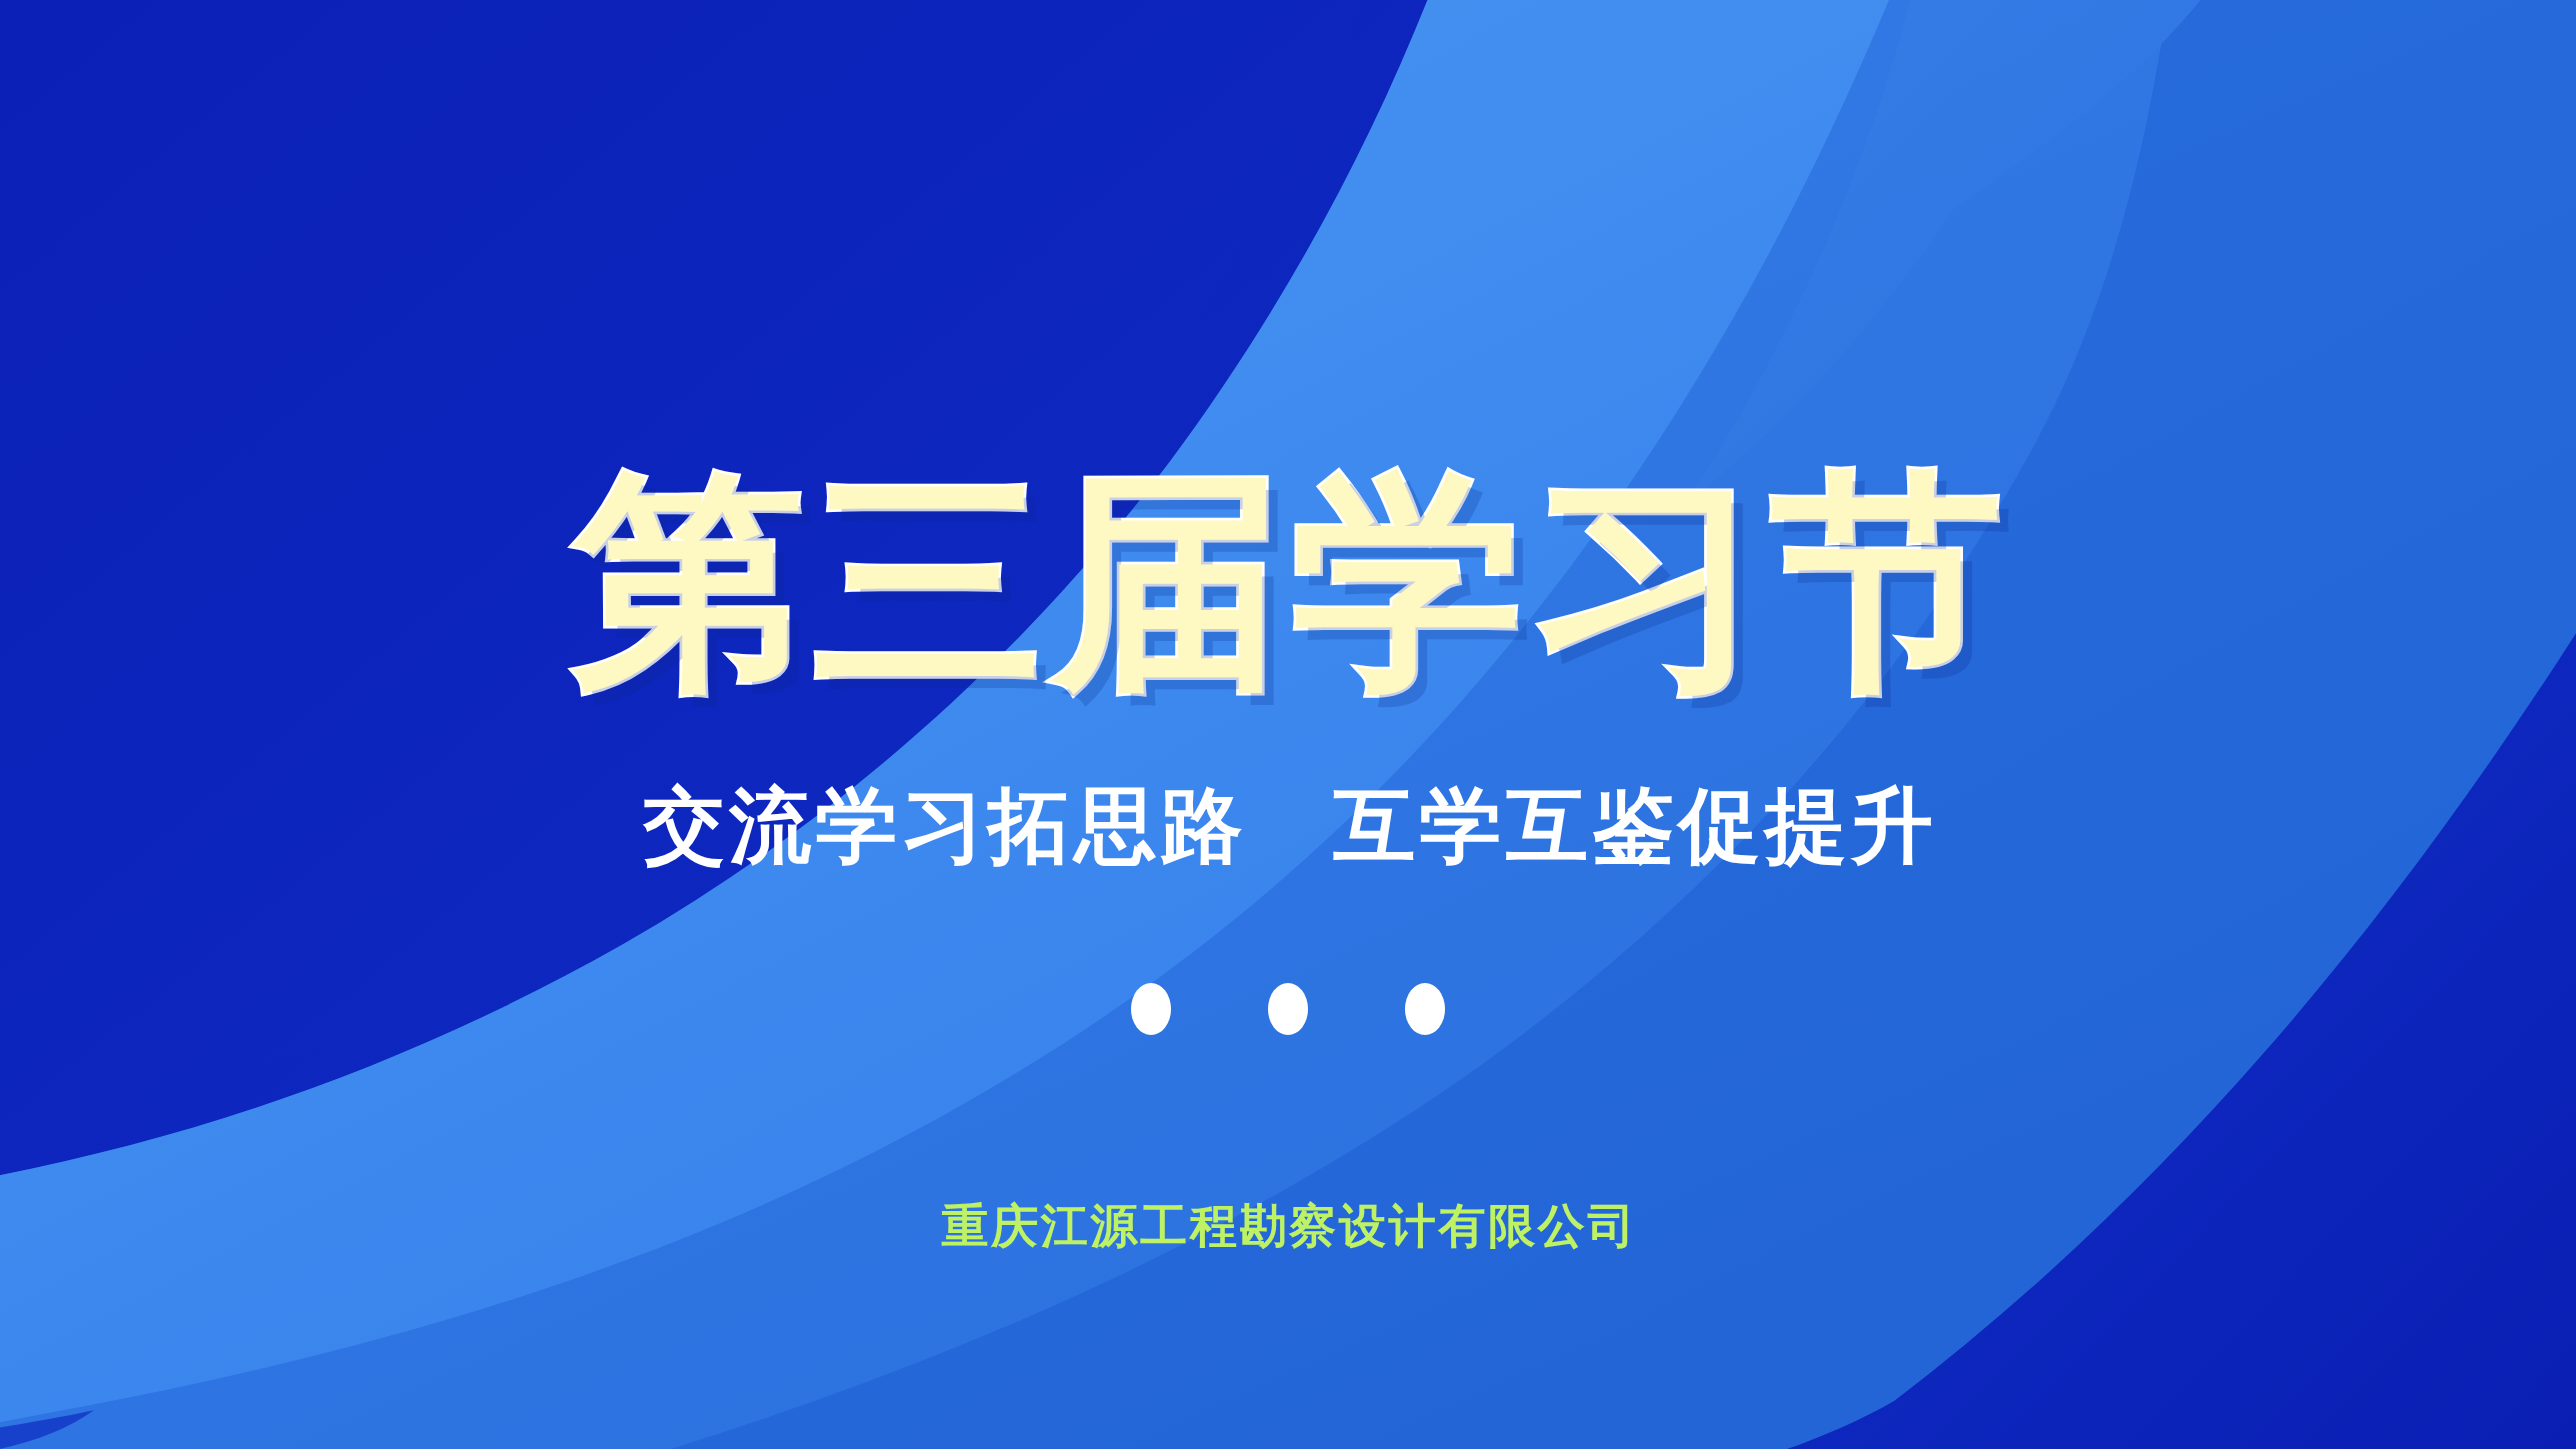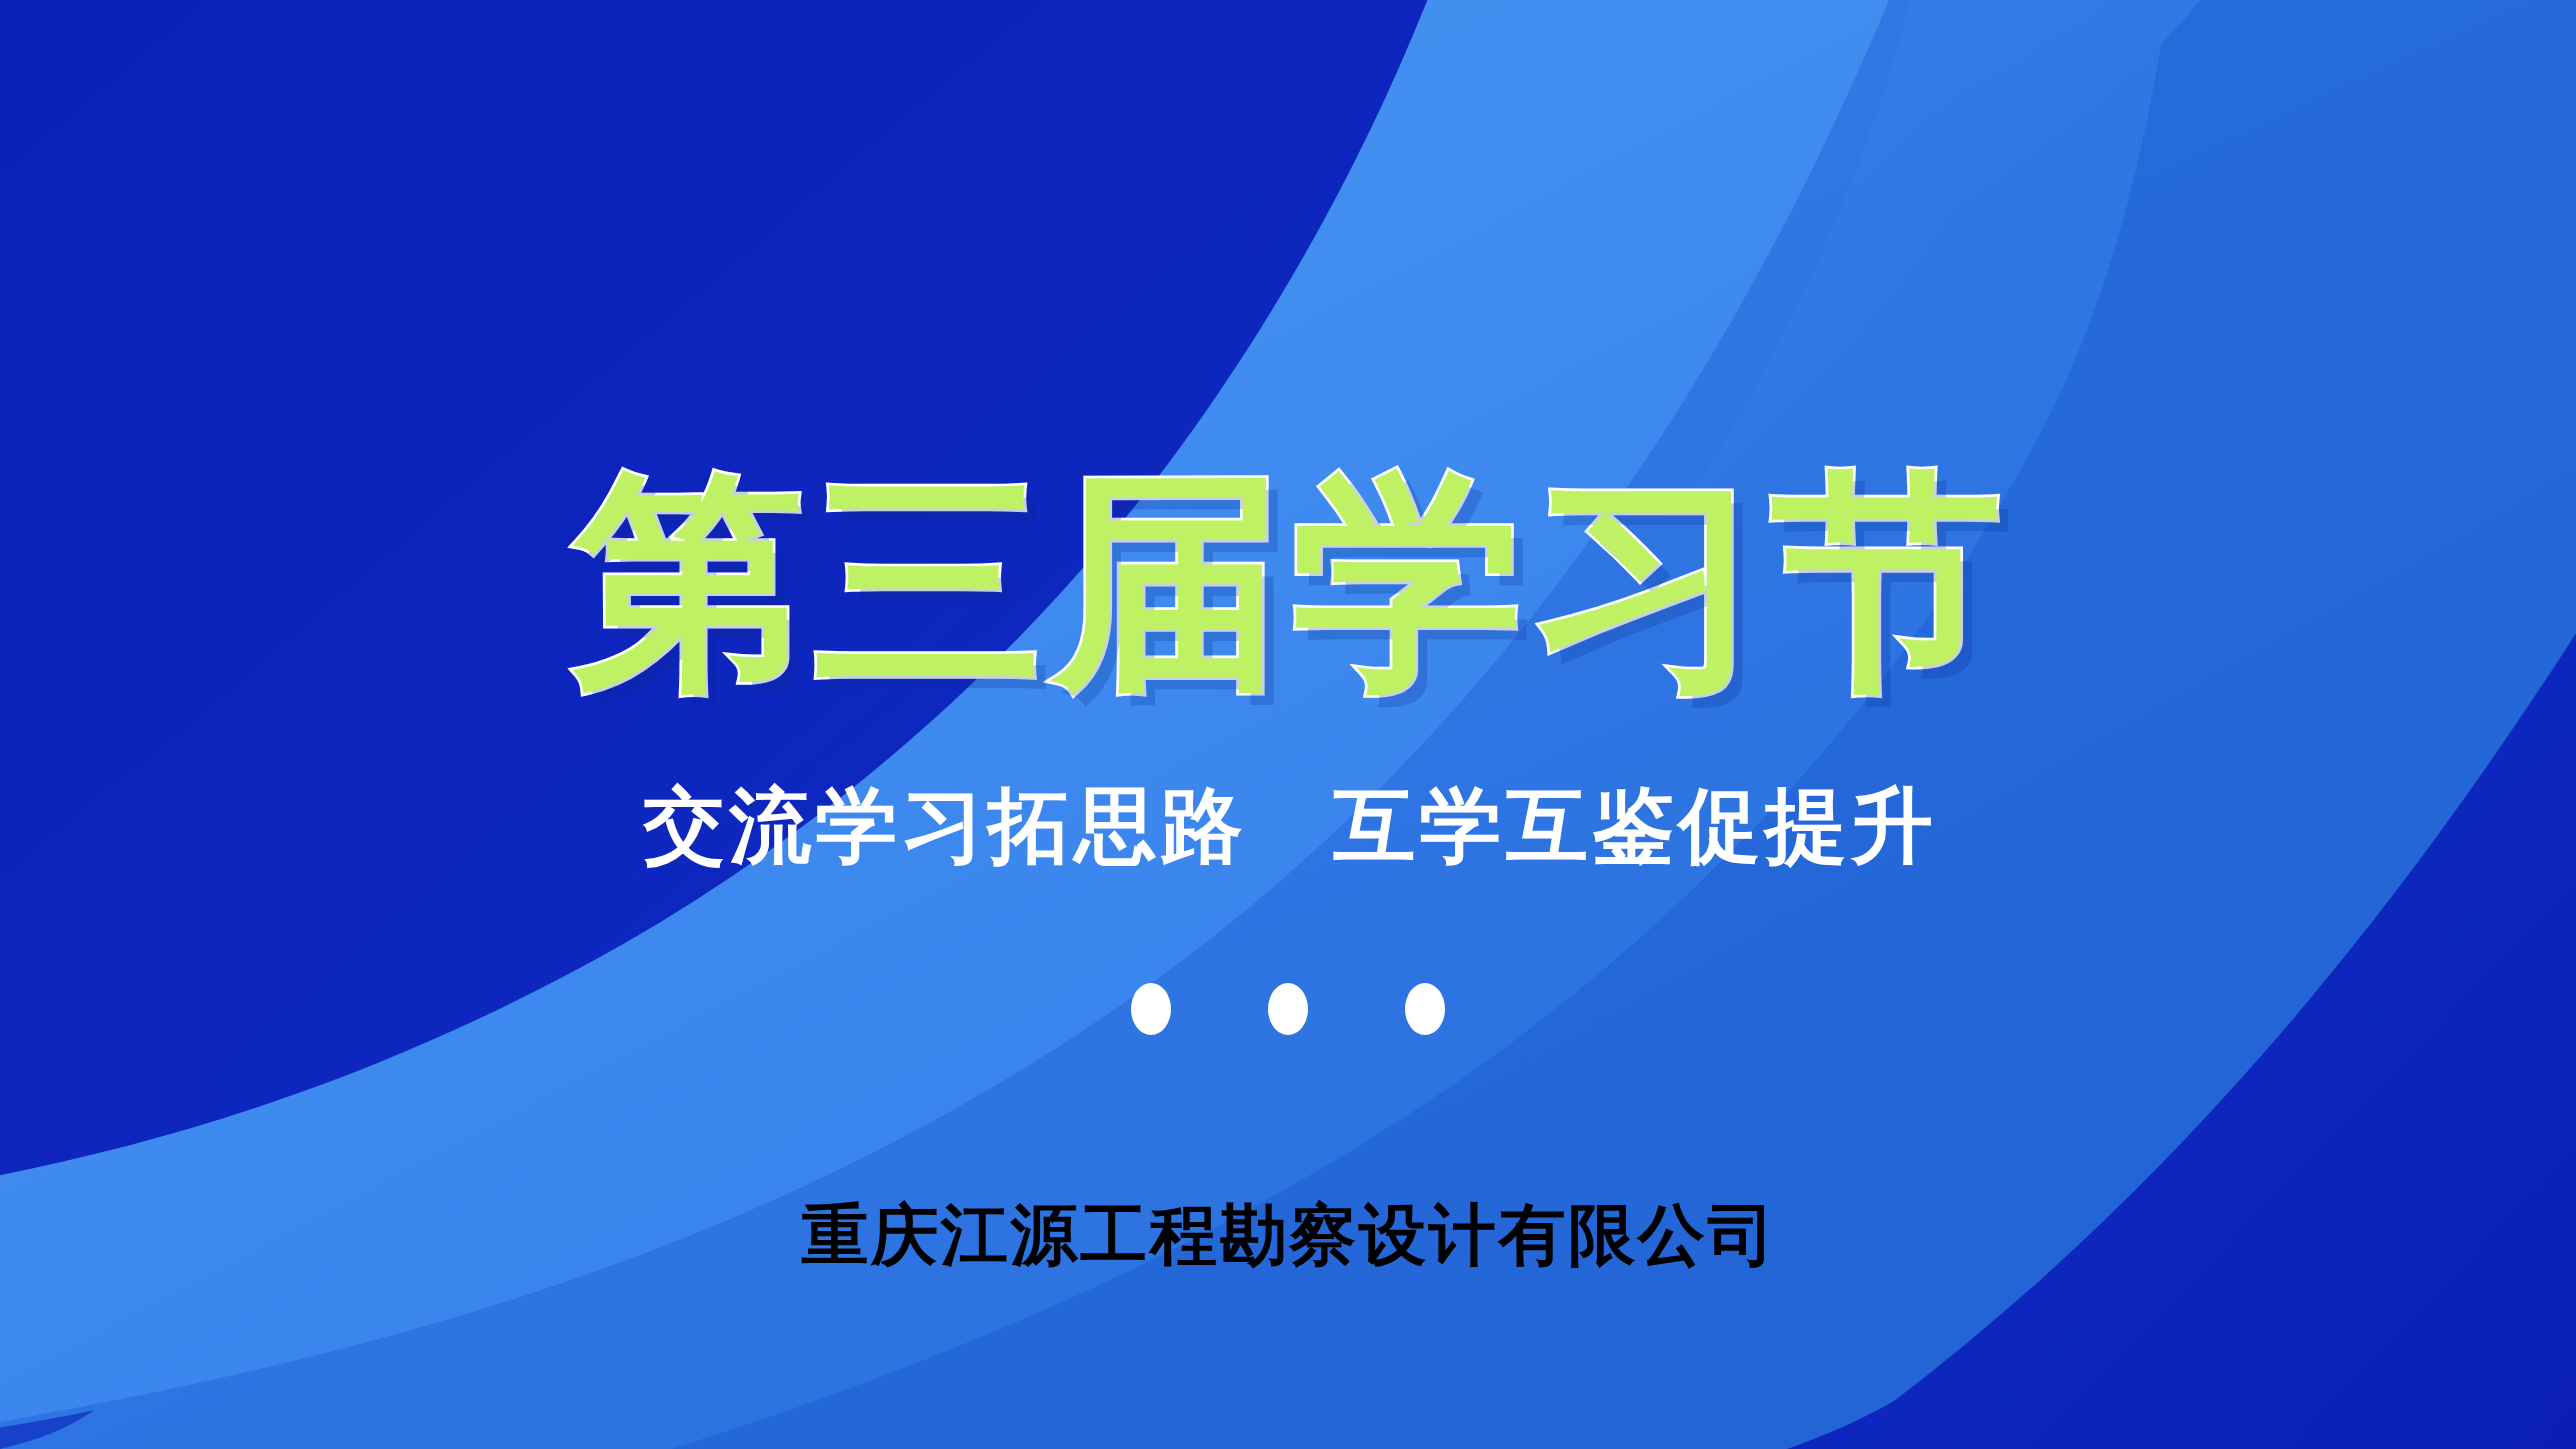--- a/index.html
+++ b/index.html
@@ -36,21 +36,21 @@
   .title-row {
     position: absolute;
     top: 467px;
     left: 0;
     width: 2576px;
     text-align: center;
     white-space: nowrap;
   }
   .title-text {
     display: inline-block;
-    color: #bef264;
+    color: #fef9c3;
     font-size: 231px;
     line-height: 1;
     font-weight: 900;
     letter-spacing: 8.6px;
     text-indent: 8.6px;
     text-shadow: 11.8px 11.8px 0 rgba(10, 40, 140, 0.22);
     font-family: "DejaVu Sans", "Liberation Sans", sans-serif;
     -webkit-text-stroke: 5.4px #ffffff;
     paint-order: stroke fill;
   }
@@ -94,22 +94,22 @@
   .company-row {
     position: absolute;
     top: 1202px;
     left: 0;
     width: 2576px;
     text-align: center;
     white-space: nowrap;
   }
   .company-text {
     display: inline-block;
-    color: #000000;
-    font-size: 67px;
+    color: #bef264;
+    font-size: 47px;
     line-height: 1;
     font-weight: 700;
     letter-spacing: 2.7px;
     text-indent: 2.7px;
     font-family: "DejaVu Sans", "Liberation Sans", sans-serif;
   }
 </style>
 </head>
 <body>
 

